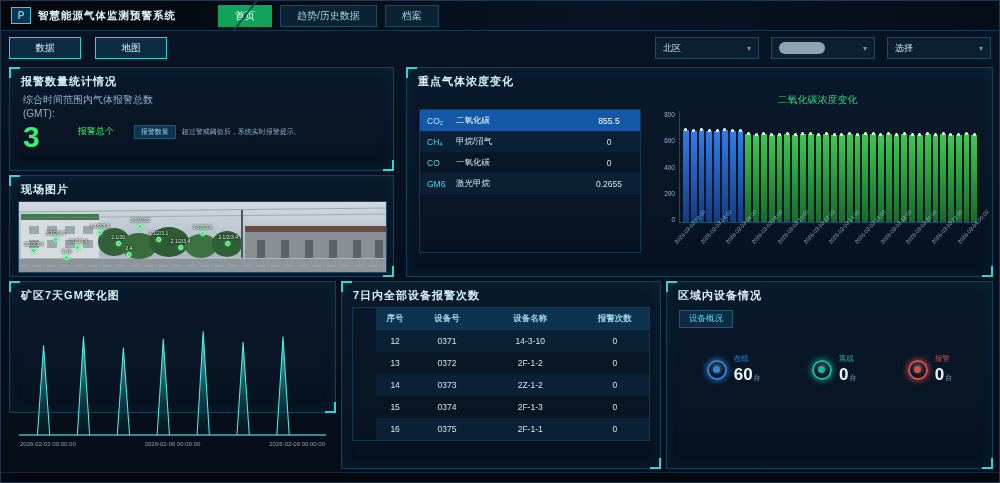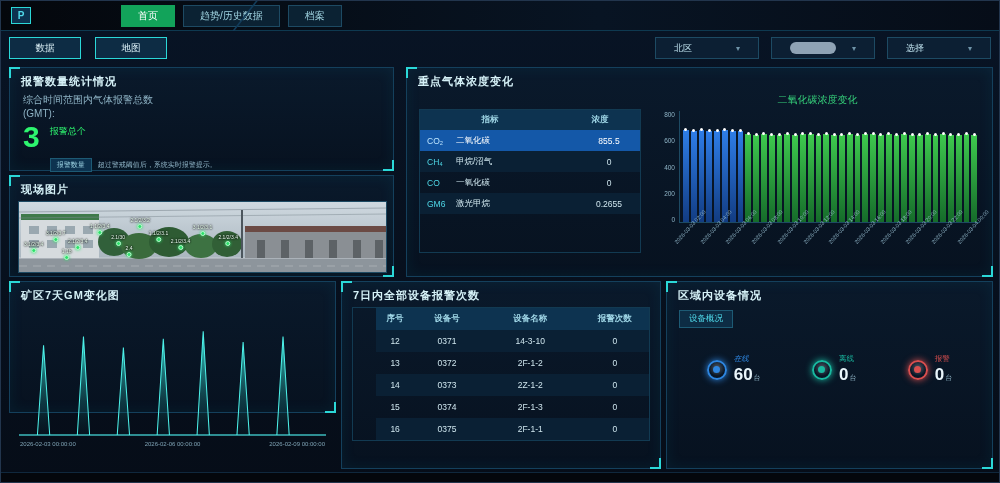--- a/index.html
+++ b/index.html
@@ -5,30 +5,30 @@
   * { margin:0; padding:0; box-sizing:border-box; }
   html,body { background:#0b1320; font-family:"Liberation Sans", sans-serif; }
   .app { position:relative; width:1000px; height:483px; background:linear-gradient(180deg,#081425 0%,#060d18 100%); border:1px solid #22354d; overflow:hidden; }
 
   
   .topbar { position:absolute; top:0; left:0; right:0; height:30px; background:linear-gradient(90deg,#04070c,#081423 60%,#060d18); border-bottom:1px solid #0e3950; display:flex; align-items:center; z-index:5; }
   .swoosh { position:absolute; left:185px; top:0; width:60px; height:30px; border-right:2px solid #123c5a; transform:skewX(-38deg); }
   .brand { display:flex; align-items:center; gap:7px; padding-left:10px; }
   .logo { width:20px; height:17px; background:#0d3350; border:1px solid #2bd8d8; color:#4fd8e8; font-size:10px; font-weight:bold; display:flex; align-items:center; justify-content:center; }
   .app-title { font-size:10.5px; color:#dff4fa; font-weight:bold; letter-spacing:1px; }
-  .tabs { display:flex; gap:8px; margin-left:90px; }
+  .tabs { display:flex; gap:8px; margin-left:42px; }
   .tab { border:1px solid #1d4a63; background:#0b2233; color:#9fd3e0; font-size:10px; padding:3px 16px; cursor:pointer; font-family:inherit; }
   .tab.active { background:#12a35a; border-color:#12a35a; color:#ffffff; }
 
   
   .toolbar { position:absolute; top:36px; left:0; right:0; height:24px; display:flex; justify-content:space-between; padding:0 8px; }
   .tb-left { display:flex; gap:14px; }
   .tbtn { min-width:72px; height:22px; background:#0d2c44; border:1px solid #2bd8d8; color:#dff4fa; font-size:9.5px; cursor:pointer; font-family:inherit; }
   .tb-right { display:flex; gap:12px; }
-  .select { width:104px; height:22px; background:#0c1f33; border:1px solid #1d4a63; color:#bfe2ee; font-size:9px; display:flex; align-items:center; justify-content:space-between; padding:0 18px; cursor:pointer;gap:7px; }
+  .select { width:104px; height:22px; background:#0c1f33; border:1px solid #1d4a63; color:#bfe2ee; font-size:9px; display:flex; align-items:center; justify-content:space-between; padding:0 7px; cursor:pointer;gap:7px; }
   .sel-val.pill { display:inline-block; width:46px; height:12px; background:#8fa3b5; border-radius:7px; }
   .chev { color:#6f93a8; font-size:8px; }
 
   
   .panel { position:absolute; background:linear-gradient(180deg,rgba(10,26,44,.92),rgba(7,18,32,.95)); border:1px solid #14405c; box-shadow:inset 0 0 14px rgba(20,120,160,.12); }
   .panel::before, .panel::after { content:""; position:absolute; width:9px; height:9px; border:2px solid #2bd8d8; }
   .panel::before { top:-1px; left:-1px; border-right:none; border-bottom:none; }
   .panel::after { bottom:-1px; right:-1px; border-left:none; border-top:none; }
   .panel h3 { margin:6px 11px 4px; font-size:11px; color:#d5f1f7; font-weight:bold; letter-spacing:1px; }
 
@@ -36,21 +36,21 @@
   #photo-panel  { left:8px;   top:174px; width:385px; height:102px; }
   #gm-panel     { left:8px;   top:280px; width:327px; height:132px; }
   #gas-panel    { left:405px; top:66px;  width:587px; height:210px; }
   #camera-panel { left:340px; top:280px; width:320px; height:188px; }
   #device-panel { left:665px; top:280px; width:327px; height:188px; }
 
   
   .alarm-sub { margin:1px 13px 0; font-size:10px; color:#8fb4c6; }
   .alarm-row { display:flex; align-items:flex-start; margin:4px 13px 0; gap:10px; }
   .big-num { font-size:30px; line-height:28px; color:#2df56f; font-weight:bold; }
-  .alarm-right { display:flex; flex-direction:column; gap:20px; padding-top:2px; }
+  .alarm-right { display:flex; flex-direction:row; gap:20px; padding-top:2px;margin-left:28px; }
   .count-label { font-size:9px; color:#2df56f; }
   .alarm-note { display:flex; gap:6px; align-items:center; }
   .chip { background:#0d3350; border:1px solid #1d5a74; color:#9fd6e6; font-size:7px; padding:1px 6px; }
   .note-text { font-size:7px; color:#8fb4c6; }
 
   
   .photo-area { position:relative; margin:2px 8px; width:369px; height:72px; border:1px solid #1d4a63; overflow:hidden; background:#9aa6af; }
   .photo-area svg { display:block; }
   .anno { position:absolute; transform:translate(-50%,-50%); display:flex; flex-direction:column; align-items:center; z-index:2; }
   .albl { font-size:5px; color:#eafff0; text-shadow:0 0 2px #000,0 0 2px #000; white-space:nowrap; margin-bottom:1px; }
@@ -112,20 +112,21 @@
 </style>
 </head>
 <body>
 
 <div class="app">
 
   <header class="topbar">
     <div class="swoosh"></div>
     <div class="brand">
       <span class="logo">P</span>
+      <span class="app-title">智慧能源气体监测预警系统</span>
     </div>
     <nav class="tabs">
         <button class="tab active">首页</button>
         <button class="tab">趋势/历史数据</button>
         <button class="tab">档案</button>
       </nav>
   </header>
 
   <div class="toolbar">
     <div class="tb-left">
@@ -272,24 +273,20 @@
         <span>2026-02-03 00:00:00</span>
         <span>2026-02-06 00:00:00</span>
         <span>2026-02-09 00:00:00</span>
       </div>
   </section>
 
   <section class="panel" id="gas-panel">
     <h3>重点气体浓度变化</h3>
     <div class="gas-content">
       <div class="gas-table">
-          <div class="g-row g-head">
-            <span class="g-h1">指标</span>
-            <span class="g-h2">浓度</span>
-          </div>
           <div class="g-row hl">
             <span class="g-code">CO₂</span>
             <span class="g-name">二氧化碳</span>
             <span class="g-val">855.5</span>
           </div>
           <div class="g-row alt">
             <span class="g-code">CH₄</span>
             <span class="g-name">甲烷/沼气</span>
             <span class="g-val">0</span>
           </div>
@@ -493,21 +490,21 @@
 
   <section class="panel" id="device-panel">
     <h3>区域内设备情况</h3>
     <span class="dev-tab">设备概况</span>
     <div class="dev-stats">
         <div class="stat">
           <span class="sicon" style="color: rgb(46, 134, 224); border-color: rgb(46, 134, 224);">
             <i></i>
           </span>
           <div class="stext">
-            <span class="slabel" style="color: rgb(46, 134, 224); font-style: italic;">在线</span>
+            <span class="slabel" style="color: rgb(46, 134, 224);">在线</span>
             <div class="svrow">
               <span class="sval">60</span>
               <span class="sunit">台</span>
             </div>
           </div>
         </div>
         <div class="stat">
           <span class="sicon" style="color: rgb(25, 185, 160); border-color: rgb(25, 185, 160);">
             <i></i>
           </span>

